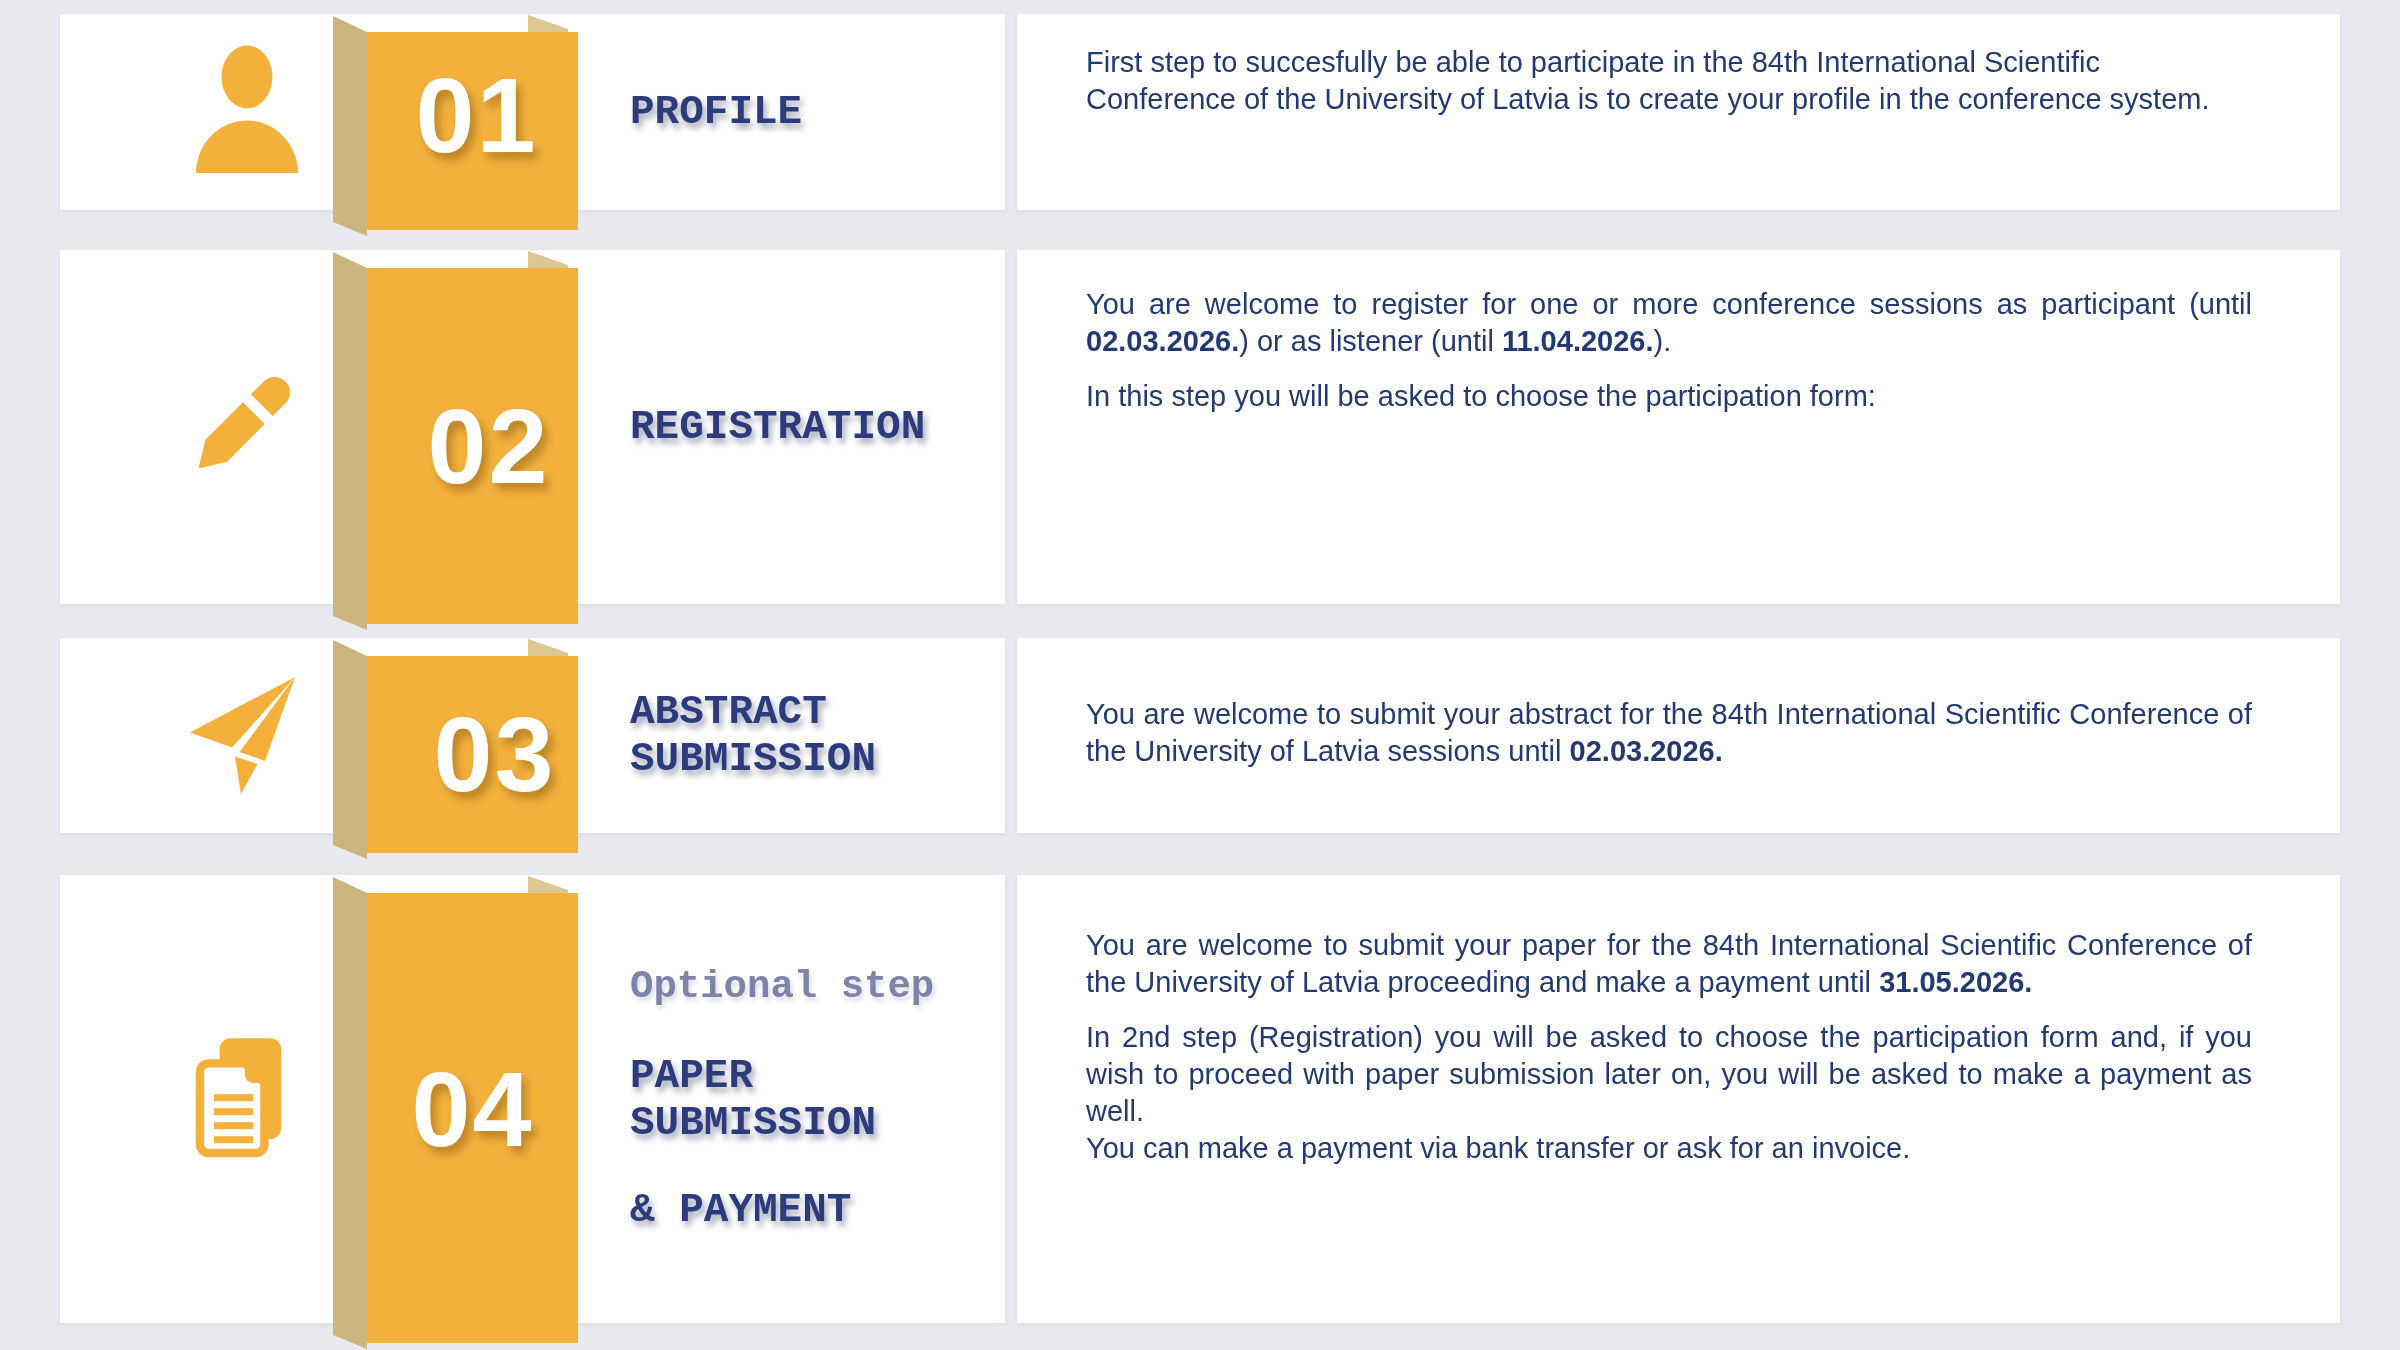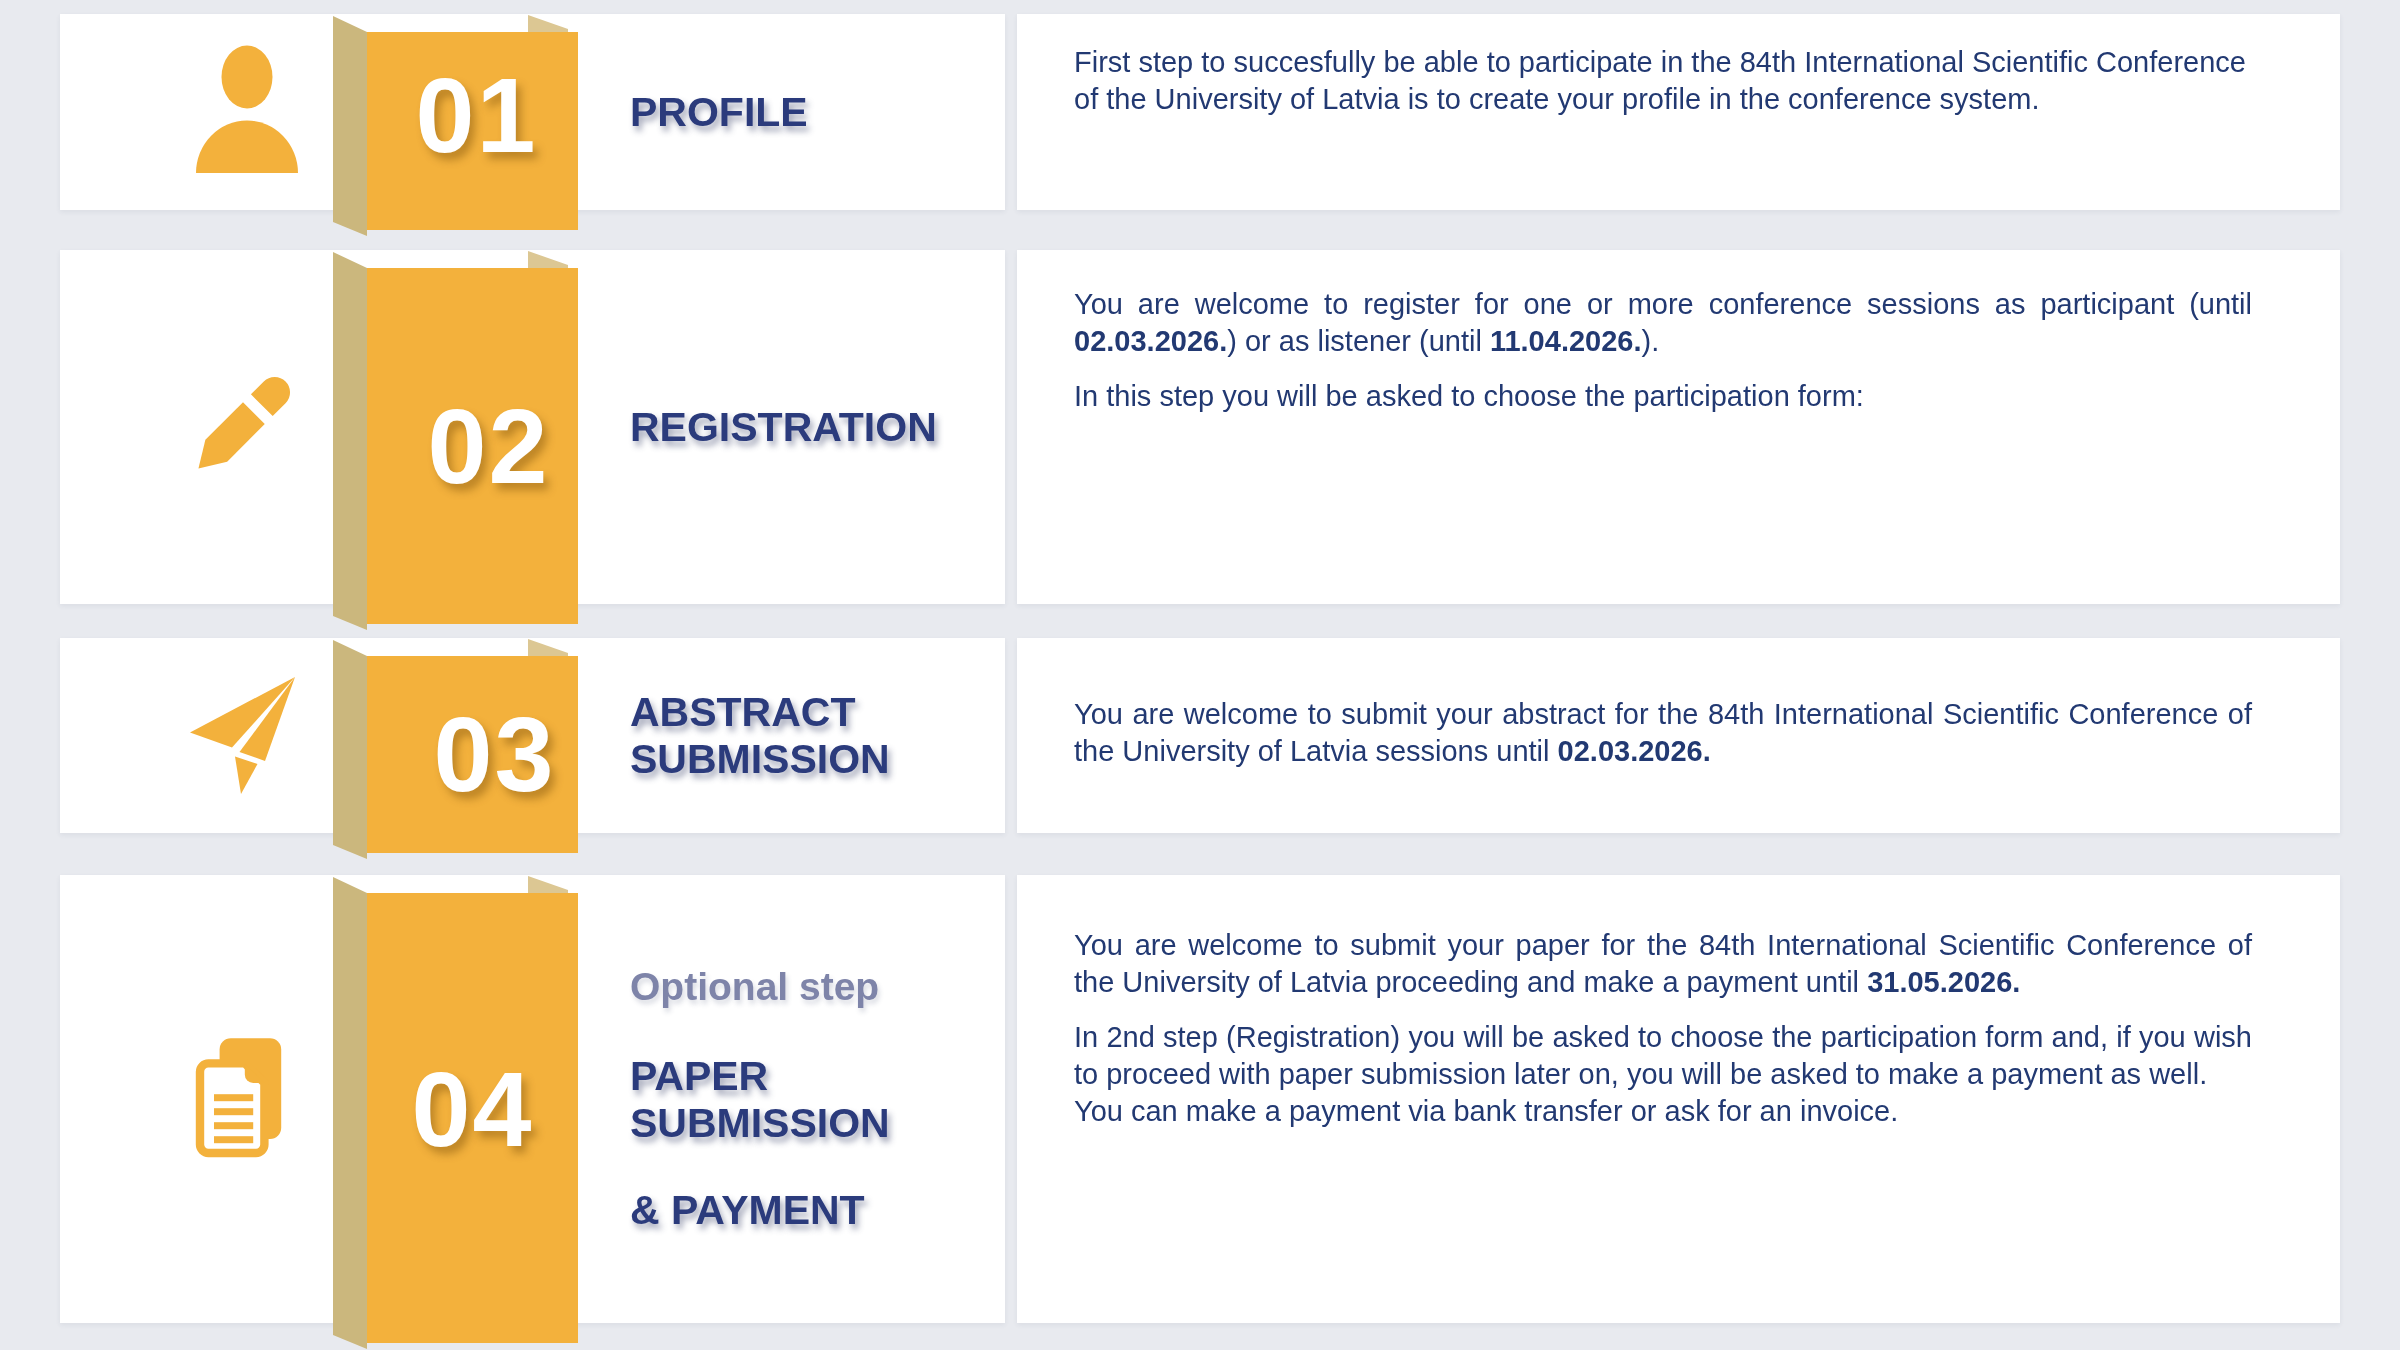--- a/index.html
+++ b/index.html
@@ -28,30 +28,30 @@
   .ribbon{position:absolute;left:333px;top:-14px;width:245px;}
   .ribbon svg{display:block;}
   .spine{fill:var(--spine);}
   .fold{fill:var(--fold);}
   .ymain{fill:var(--yellow);}
   .num{position:absolute;left:34px;width:211px;display:flex;align-items:center;justify-content:center;
        font-size:106px;font-weight:bold;color:var(--numwhite);letter-spacing:2px;
        text-shadow:5px 7px 9px rgba(100,60,0,0.38);}
 
   .titlebox{position:absolute;left:630px;top:0;height:100%;width:380px;display:flex;
-            flex-direction:column;justify-content:center;}
+            flex-direction:column;justify-content:center;font-family:Liberation Mono, monospace;}
   .title{font-size:41px;line-height:47px;font-weight:bold;color:var(--title);
          text-shadow:3px 5px 6px rgba(50,60,100,0.45);}
   .optional{font-size:39px;font-weight:bold;color:var(--muted);margin-bottom:44px;
             text-shadow:2px 4px 5px rgba(50,60,100,0.18);}
   .title2{margin-top:40px;}
 
   .body{position:absolute;left:57px;right:88px;top:0;color:var(--navy);
         font-size:29px;line-height:37px;}
-  .para{text-align:justify;}
+  .para{text-align:justify;margin-left:12px;}
   .para.no-justify{text-align:left;}
   .para.gap{margin-bottom:18px;}
   .bullets{list-style:none;margin-top:1px;}
   .bullets li{position:relative;padding-left:62px;margin-top:6px;line-height:37px;}
   .bullets li::before{content:"\2022";position:absolute;left:30px;top:0;font-size:30px;}
   b{font-weight:bold;}
 
   .icon-gold{fill:var(--yellow);}
   .icon-stroke{stroke:var(--yellow);fill:#fff;}
 </style>

